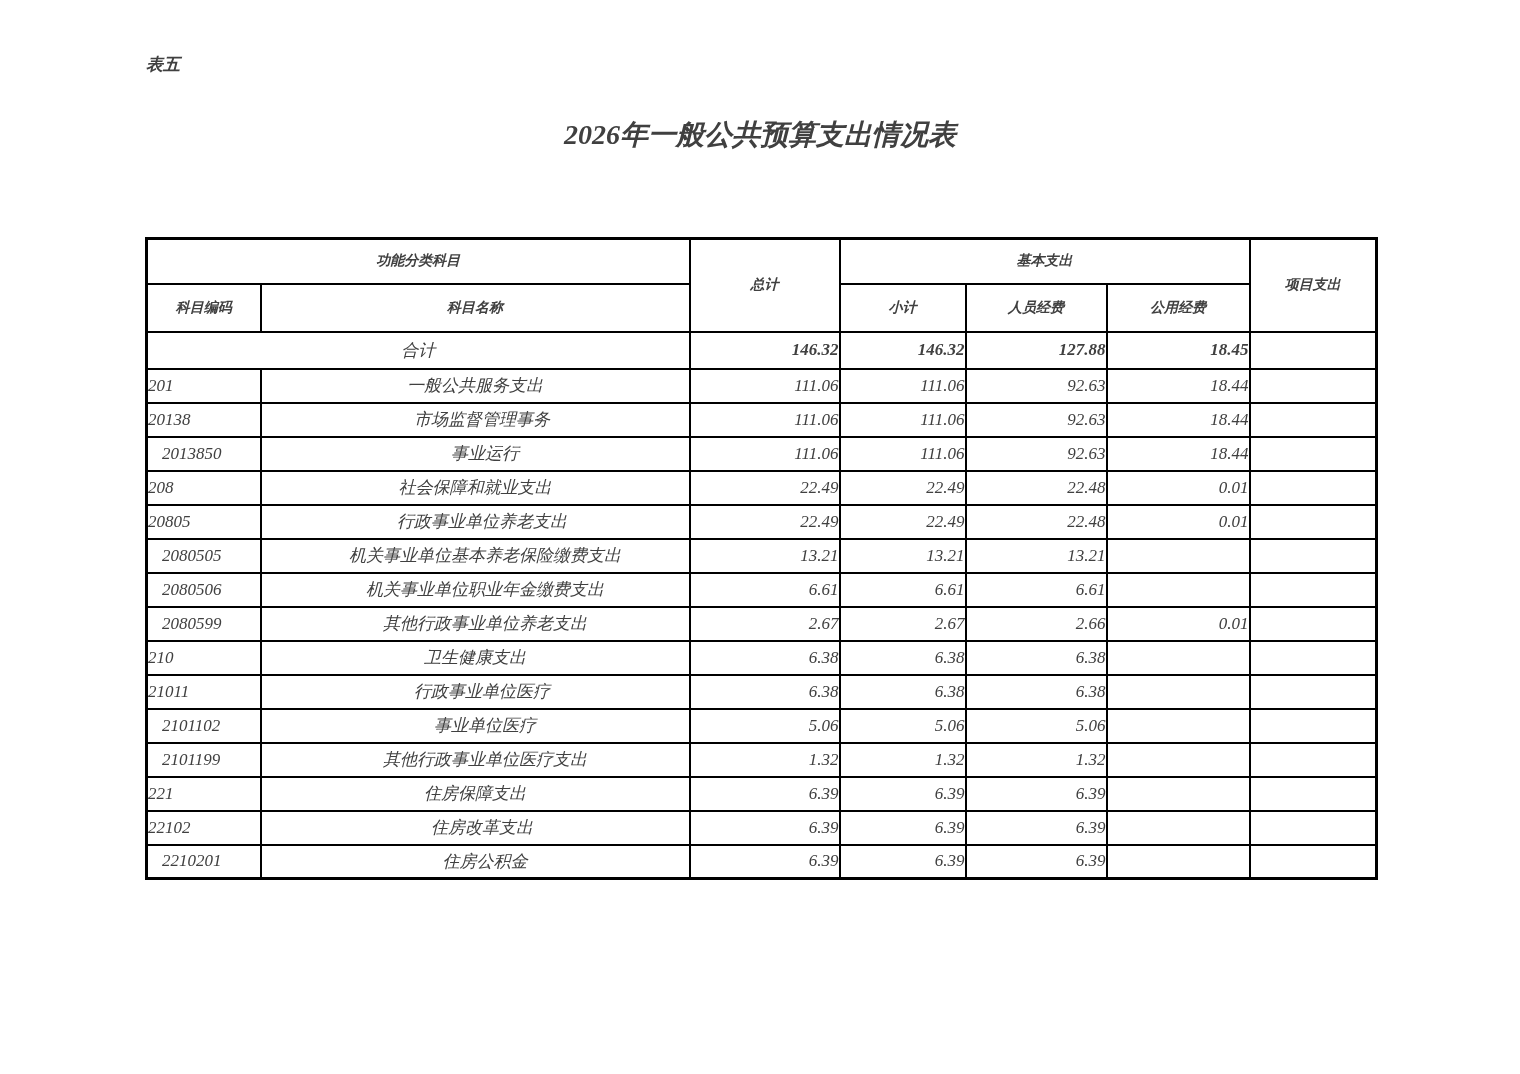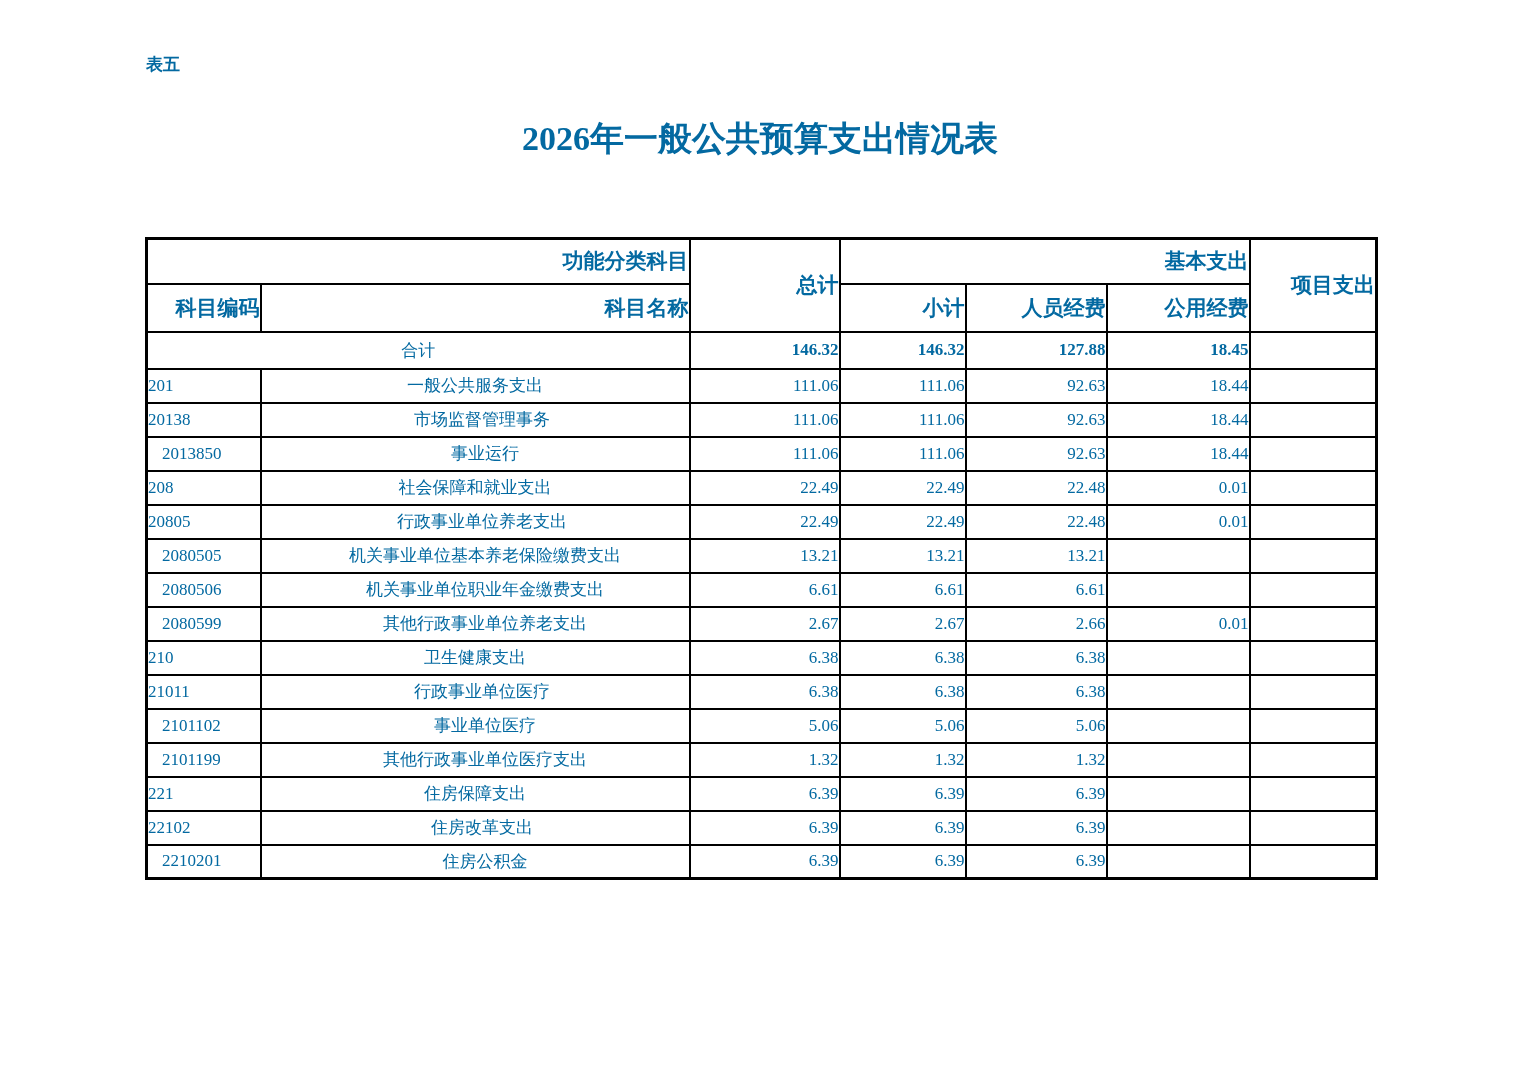--- a/index.html
+++ b/index.html
@@ -1,41 +1,42 @@
 <!DOCTYPE html>
 <html><head>
 <meta charset="utf-8">
 <style>
   html, body { margin: 0; padding: 0; background: #ffffff; }
   .page {
     position: relative;
     width: 1520px;
     height: 1026px;
     background: #ffffff;
-    color: #0369a1;
+    color: #404040;
     overflow: hidden;
+    font-style: italic;
   }
   .table-label {
     position: absolute;
     left: 146px;
     top: 53px;
     font-family: "Liberation Sans", sans-serif;
     font-weight: bold;
     font-size: 17px;
   }
   .doc-title {
     position: absolute;
     left: 0;
     top: 116px;
     width: 100%;
     margin: 0;
     text-align: center;
     font-family: "Liberation Serif", serif;
     font-weight: bold;
-    font-size: 34px;
+    font-size: 28px;
   }
   .meta-row {
     position: absolute;
     left: 146px;
     top: 203px;
     width: 1229px;
     display: flex;
     justify-content: space-between;
     font-family: "Liberation Serif", serif;
     font-size: 17px;
@@ -52,22 +53,22 @@
   table.budget th, table.budget td {
     border: 2px solid #000000;
     padding: 0;
     overflow: hidden;
     white-space: nowrap;
     vertical-align: middle;
   }
   table.budget th {
     font-family: "Liberation Sans", sans-serif;
     font-weight: bold;
-    font-size: 21px;
-    text-align: right;
+    font-size: 14px;
+    text-align: center;
     margin-left: 48px;
   }
   table.budget td {
     font-family: "Liberation Serif", serif;
     font-size: 17px;
   }
   tr.head-1 { height: 45px; }
   tr.head-2 { height: 48px; }
   tr.total-row { height: 37px; }
   tbody tr.data-row { height: 34px; }

